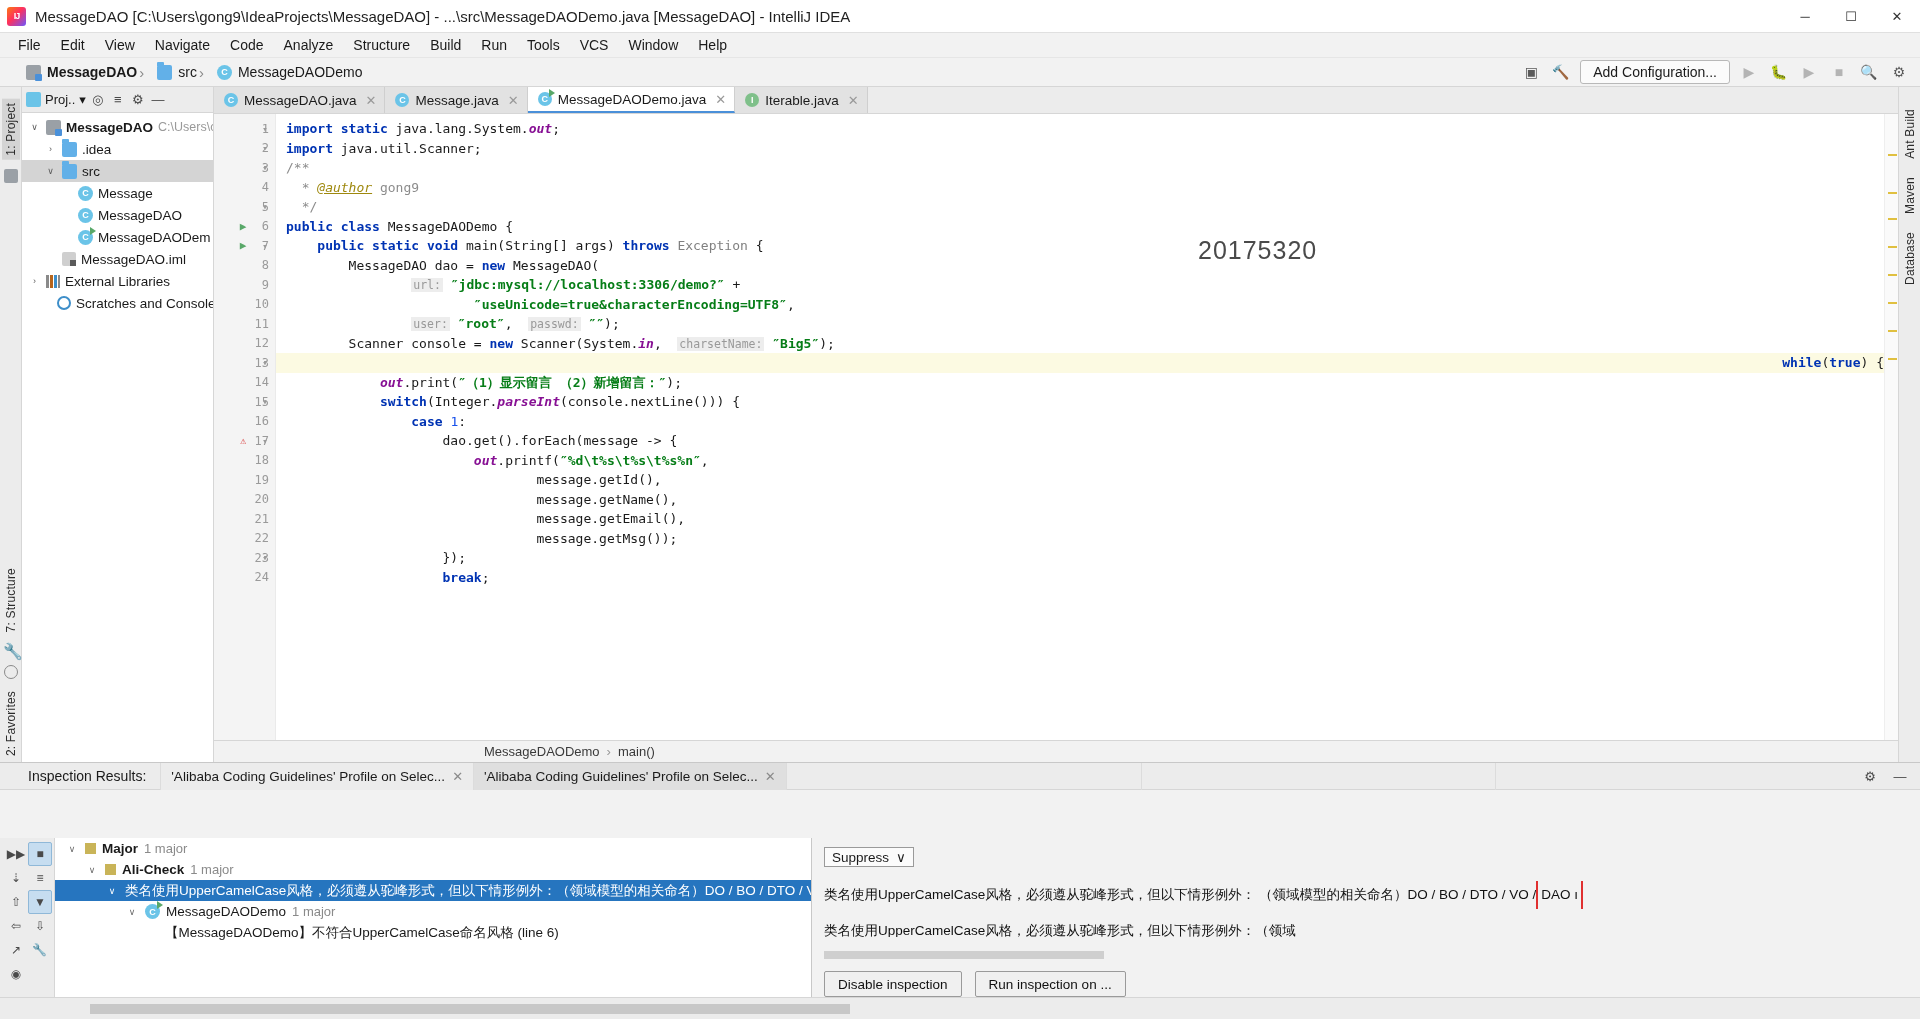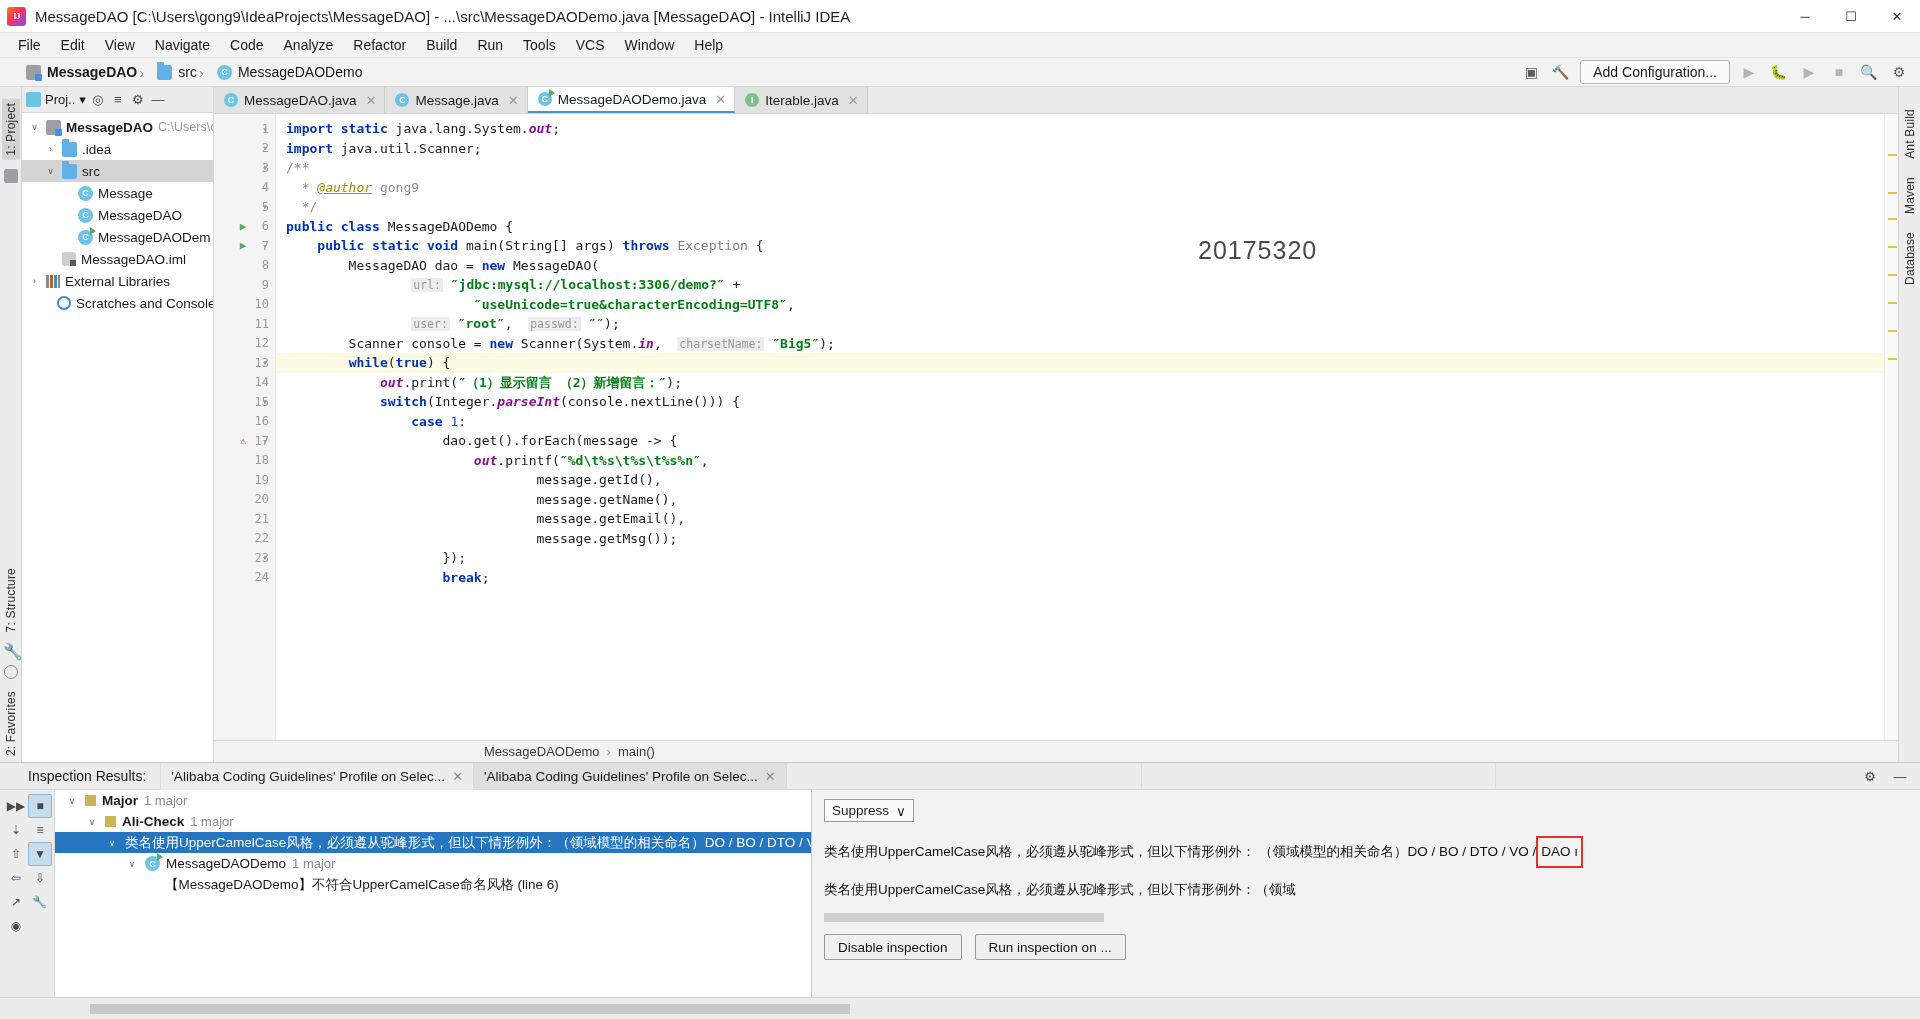--- a/index.html
+++ b/index.html
@@ -132,21 +132,21 @@
   .run-tri { color:#59a869; font-size:11px; }
   .fold { color:#9a9a9a; font-size:9px; }
   .err-mark { color:#d94040; font-size:10px; font-weight:bold; }
 
   .code {
     flex:1 1 auto; padding-top:5px; font-family:"DejaVu Sans Mono", monospace;
     font-size:13px; line-height:19.5px; white-space:pre; overflow:hidden; position:relative;
     color:#1a1a1a;
   }
   .cline { height:19.5px; padding-left:10px; }
-  .cline.hl { background:#fcfae2; }
+  .cline.hl { background:#fcfae2;text-align:right; }
   .kw { color:#0033b3; font-weight:bold; }
   .str { color:#067d17; font-weight:bold; }
   .doc { color:#8c8c8c; }
   .anno { color:#9e880d; font-style:italic; text-decoration:underline; }
   .fld { color:#871094; font-style:italic; font-weight:bold; }
   .hint { background:#ededed; color:#999; border-radius:0; padding:0 2px; font-size:11.5px; }
   .num { color:#1750eb; }
   .gray { color:#808080; }
 
   .watermark {
@@ -159,21 +159,21 @@
   }
   .mk { position:absolute; right:1px; width:9px; height:2px; background:#e0c040; }
 
   .breadcrumb-bar {
     height:22px; background:#f2f2f2; border-top:1px solid #d6d6d6; display:flex; align-items:center;
     padding-left:270px; font-size:13px; color:#3a3a3a; gap:7px; flex:none;
   }
   .breadcrumb-bar .sep { color:#9a9a9a; }
 
   
-  .inspection { height:235px; background:#f2f2f2; display:flex; flex-direction:column; flex:none; border-top:1px solid #c8c8c8; }
+  .inspection { height:235px; background:#f2f2f2; display:flex; flex-direction:column; flex:none; border-top:1px solid #c8c8c8;gap:48px; }
   .insp-head { height:27px; display:flex; align-items:center; background:#ececec; border-bottom:1px solid #d6d6d6; flex:none; }
   .insp-title { font-size:14px; padding:0 14px 0 28px; white-space:nowrap; }
   .insp-tab {
     height:27px; display:flex; align-items:center; gap:7px; padding:0 10px;
     font-size:13.5px; background:#ececec; border-left:1px solid #dcdcdc; white-space:nowrap;
   }
   .insp-tab.active { background:#dfdfdf; }
   .insp-tab .close { color:#8a8a8a; font-size:13px; }
   .insp-head-fill { flex:1 1 auto; display:flex; height:27px; }
   .fill-cell { flex:1 1 0; border-left:1px solid #dcdcdc; }
@@ -233,21 +233,21 @@
     </div>
   </div>
 
   <div class="menubar" id="menubar">
       <div class="menu-item">File</div>
       <div class="menu-item">Edit</div>
       <div class="menu-item">View</div>
       <div class="menu-item">Navigate</div>
       <div class="menu-item">Code</div>
       <div class="menu-item">Analyze</div>
-      <div class="menu-item">Refactor</div>
+      <div class="menu-item">Structure</div>
       <div class="menu-item">Build</div>
       <div class="menu-item">Run</div>
       <div class="menu-item">Tools</div>
       <div class="menu-item">VCS</div>
       <div class="menu-item">Window</div>
       <div class="menu-item">Help</div>
     </div>
 
   <div class="navbar">
     <div id="crumbs" style="display:flex;align-items:center;">

